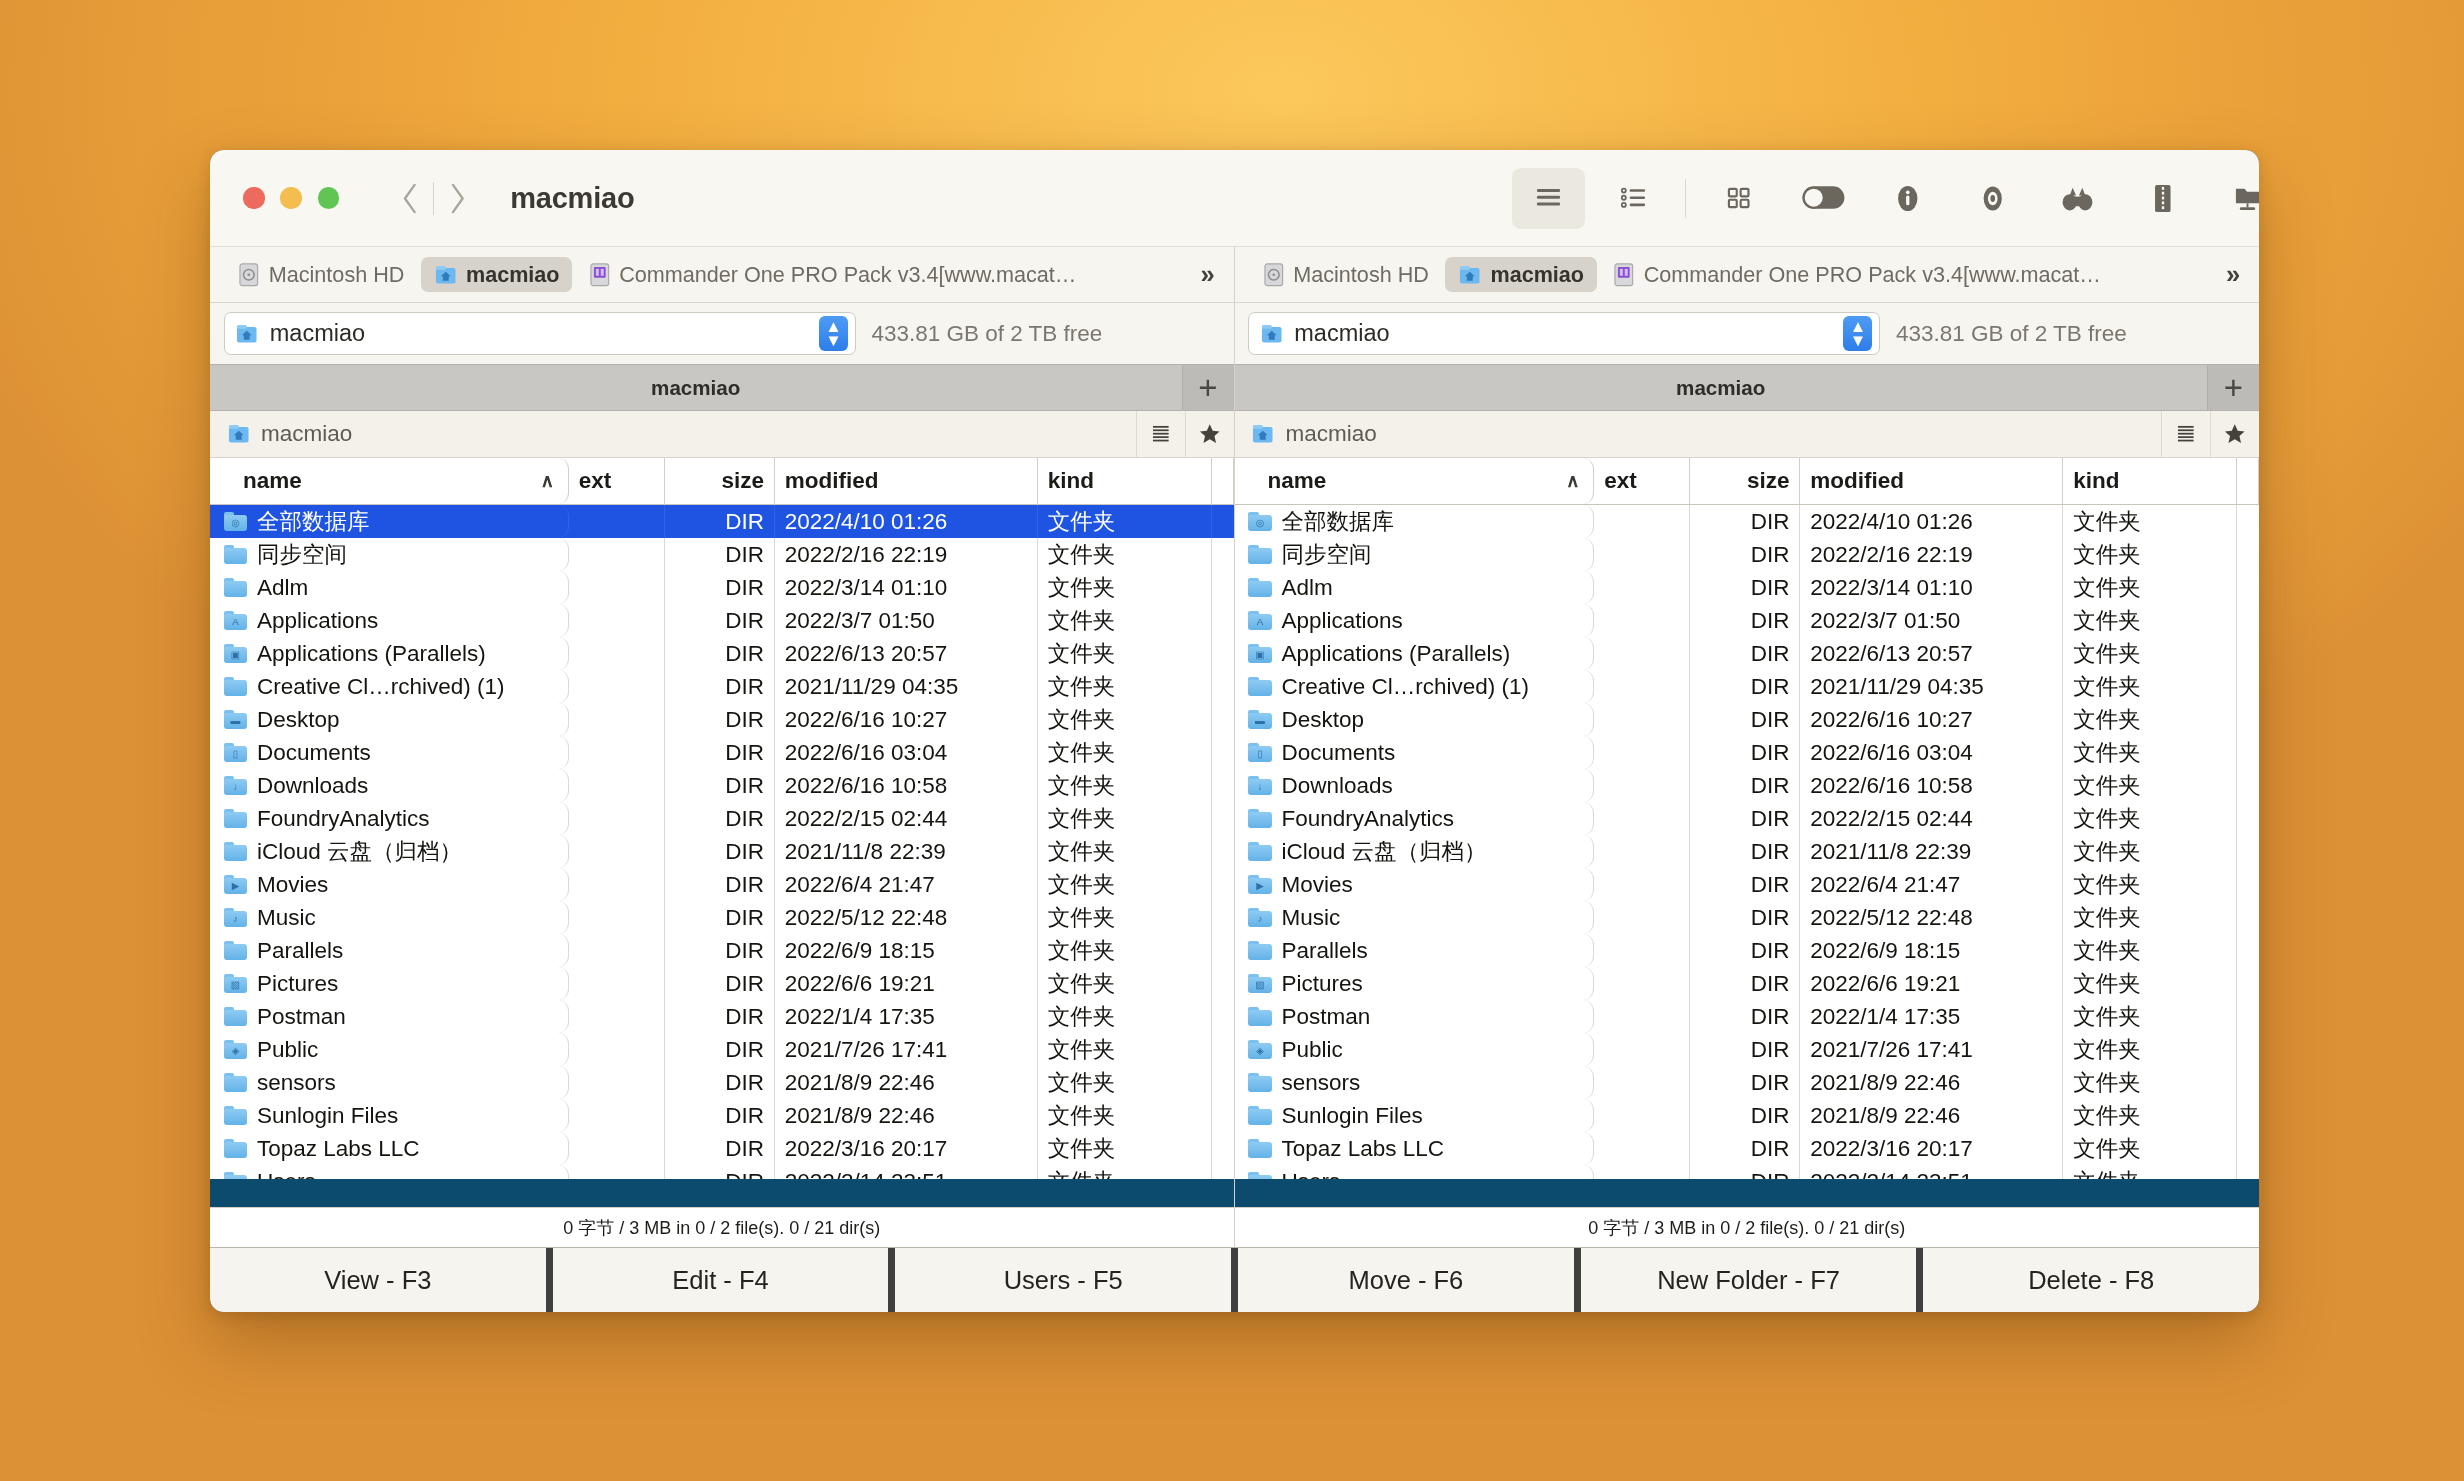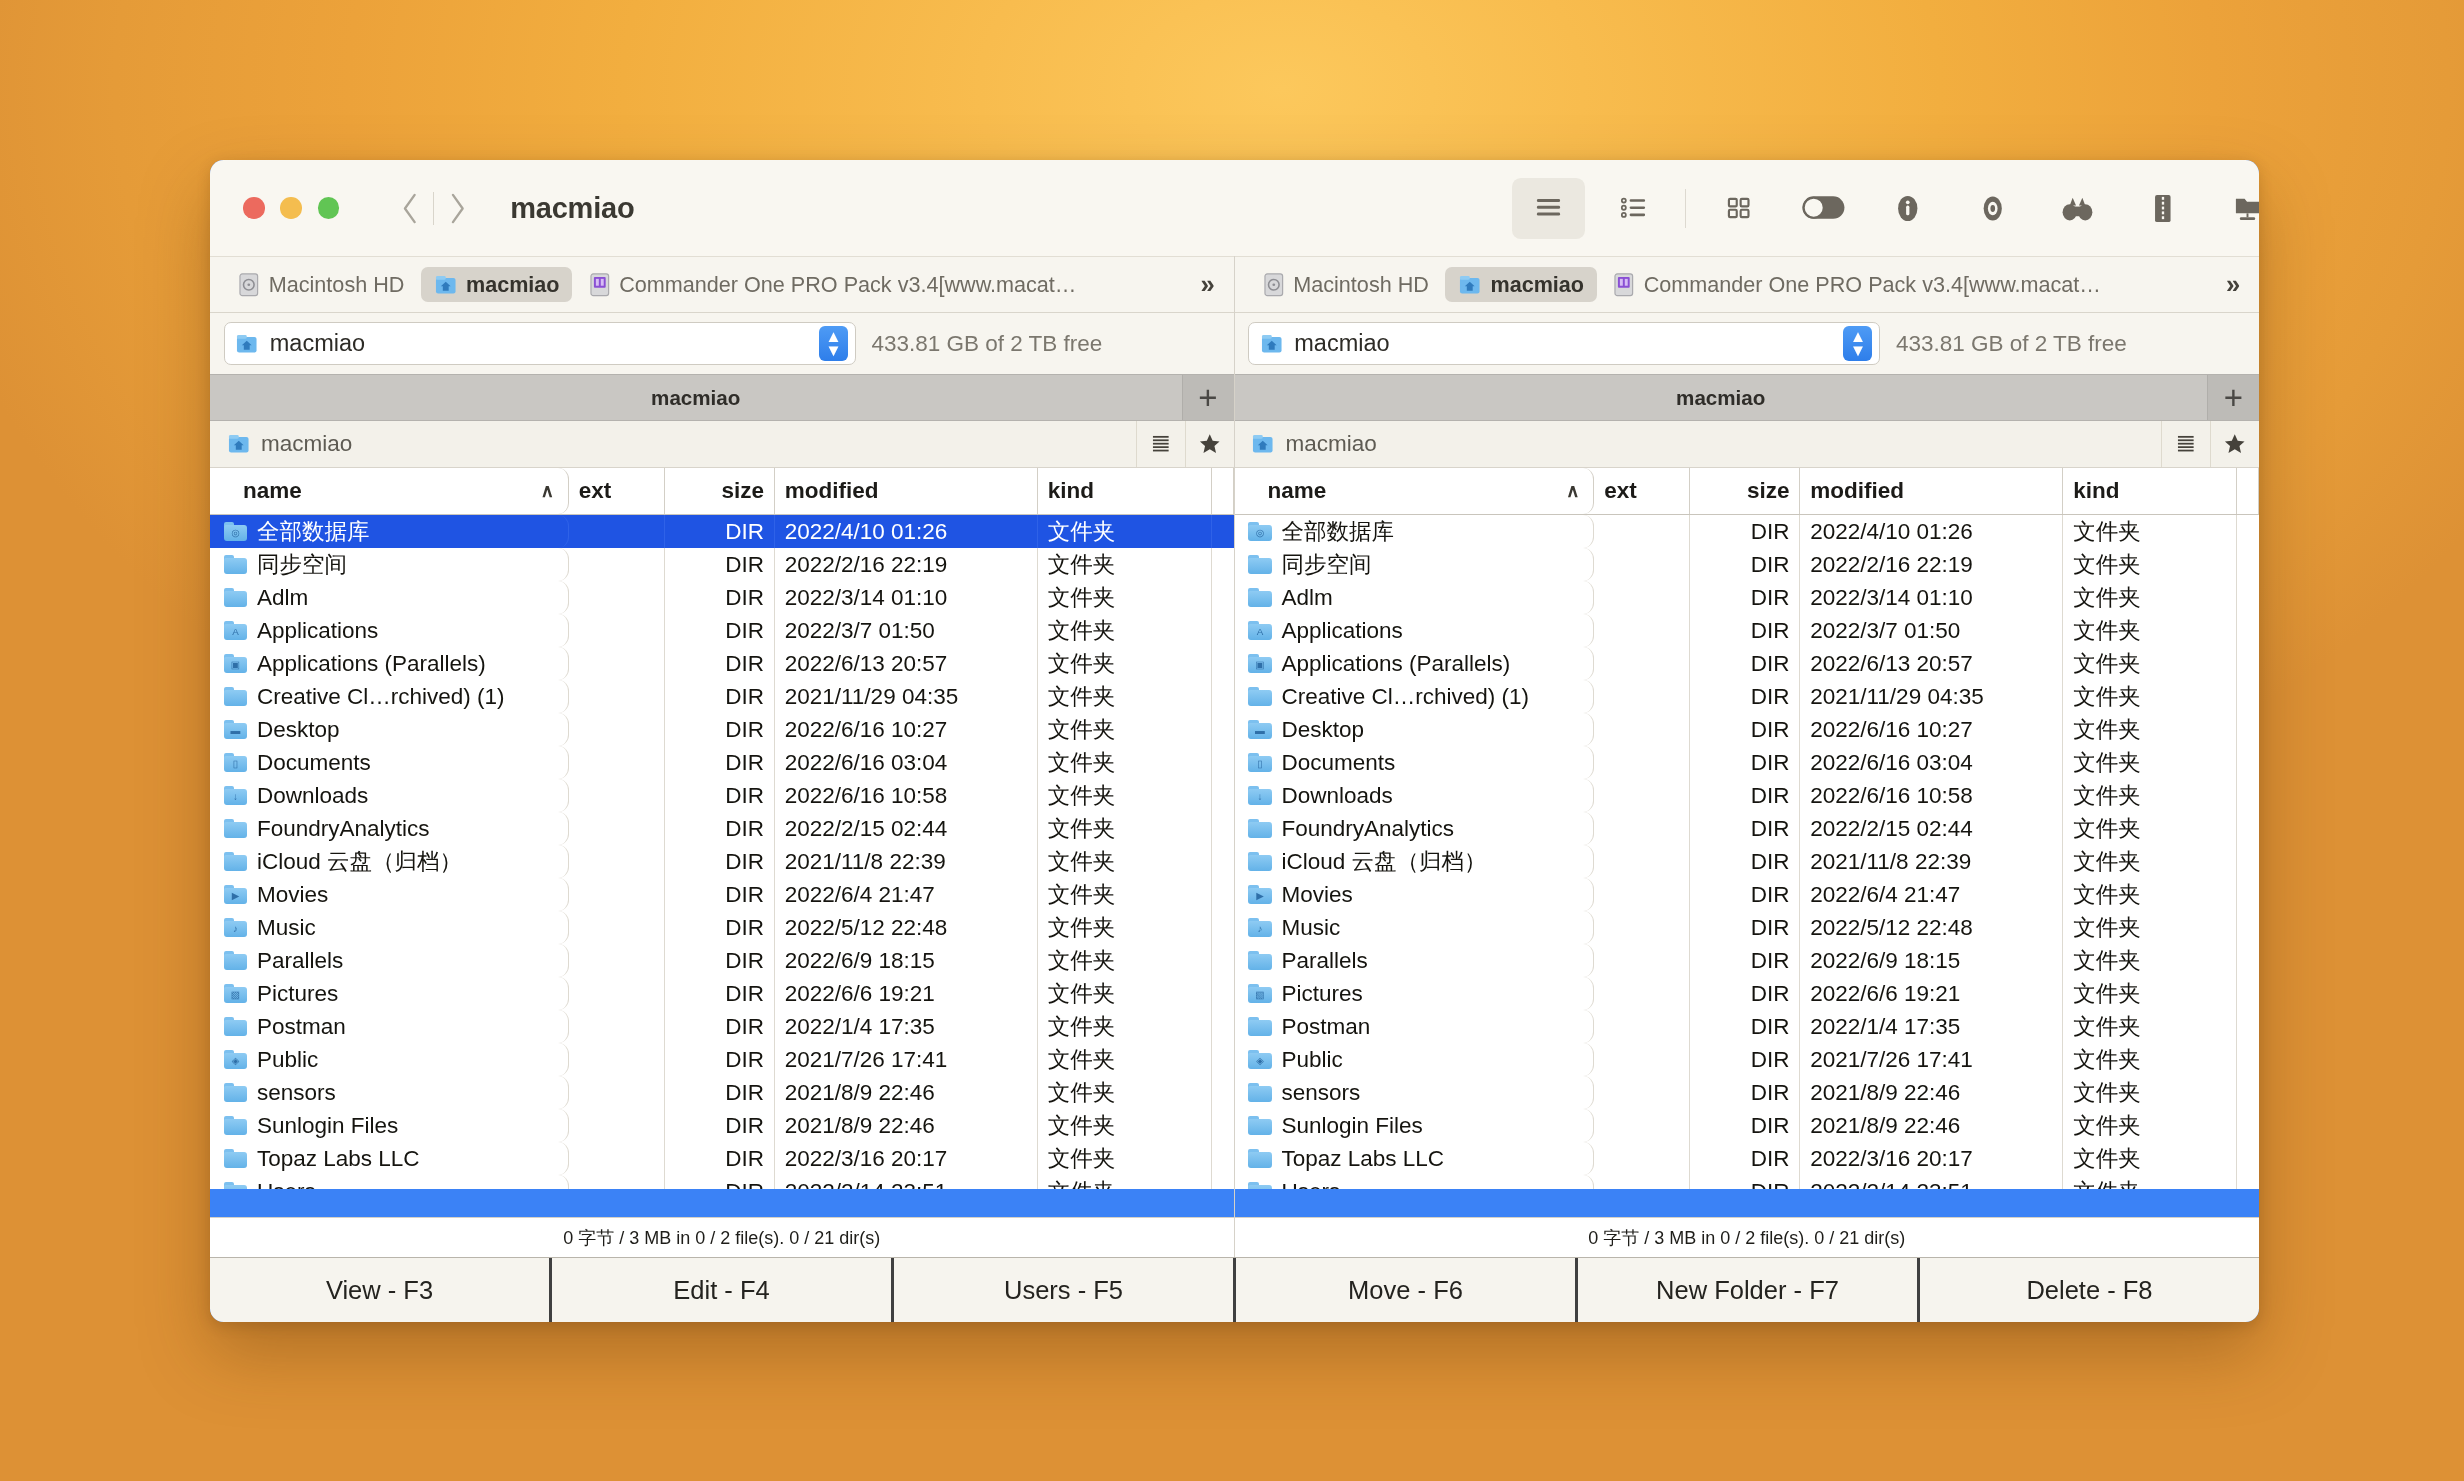--- a/index.html
+++ b/index.html
@@ -14,24 +14,24 @@
     font-family: "Liberation Sans", sans-serif;
     background:
       radial-gradient(ellipse 1372px 882px at 52% 6%, #fcc85c 0%, #f8bc4e 22%, #f2ae3f 48%, #eca23a 68%, #e59b38 85%, #dd9135 100%);
     position: relative;
   }
 
   
   #window {
     position: absolute;
     left: 210px;
-    top: 160px;
+    top: 150px;
     width: 2049px;
     height: 1162px;
-    background: #3b82f6;
+    background: #0c4a6e;
     border-radius: 13.7px;
     box-shadow: 0 31px 69px rgba(90,50,10,0.34), 0 3.9px 13.7px rgba(90,50,10,0.20);
     overflow: hidden;
     display: flex;
     flex-direction: column;
   }
 
   
   .titlebar {
     height: 96px;
@@ -374,21 +374,21 @@
     display: flex;
     flex: 0 0 auto;
   }
   .fnbtn {
     flex: 1 1 0;
     display: flex;
     align-items: center;
     justify-content: center;
     font-size: 25.5px;
     color: #24231f;
-    border-right: 3px solid #404040;
+    border-right: 7px solid #404040;
   }
   .fnbtn:last-child { border-right: none; }
 
   svg { display: block; }
 </style>
 </head>
 <body>
 
 <div id="window">
 

